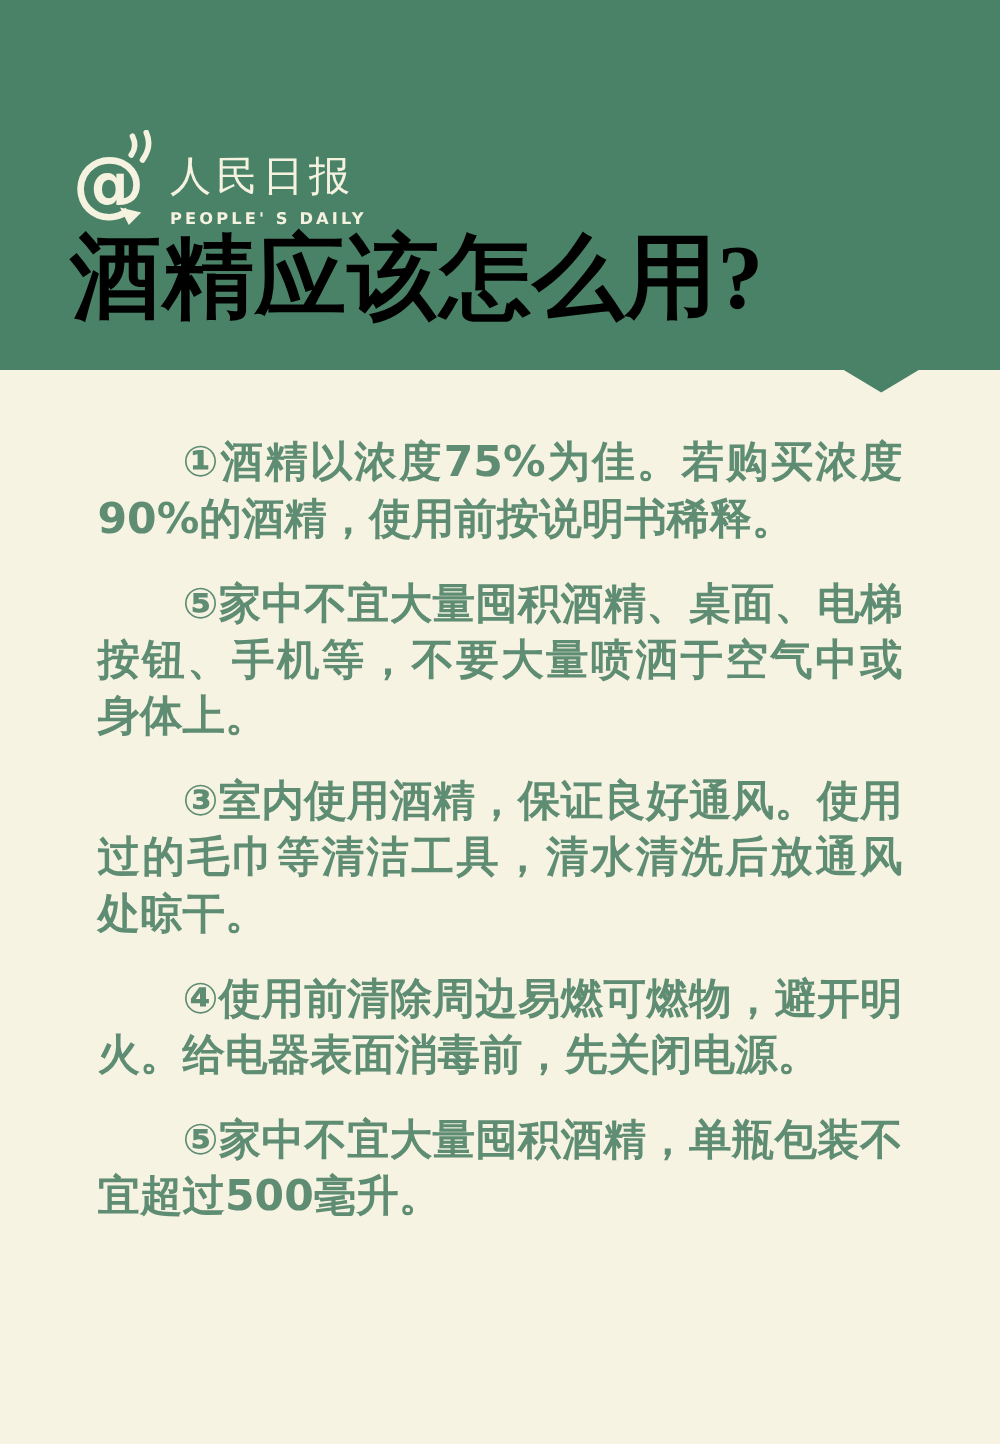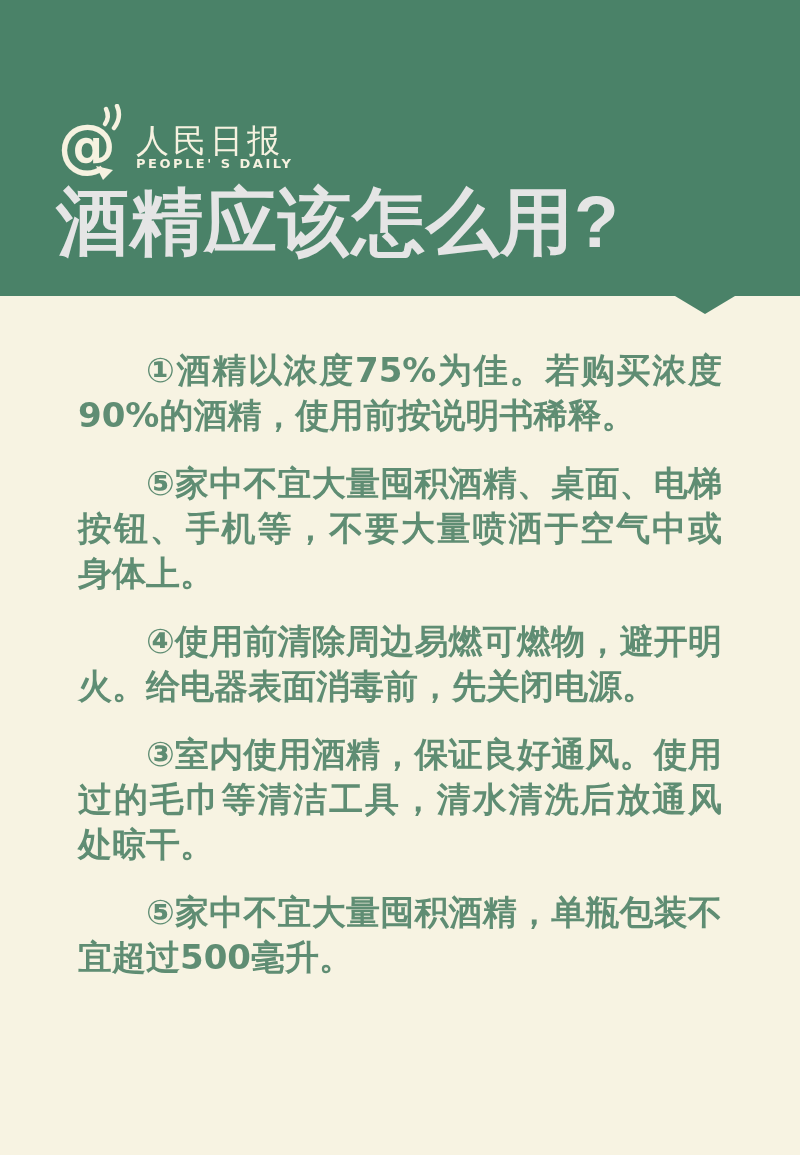--- a/index.html
+++ b/index.html
@@ -47,36 +47,36 @@
     font-size: 33px;
     font-weight: 400;
     letter-spacing: 4px;
     line-height: 1;
     font-family: "DejaVu Sans", "Liberation Sans", sans-serif;
   }
   .logo-en {
     font-size: 13px;
     font-weight: bold;
     letter-spacing: 2.5px;
-    margin-top: 0;
+    margin-top: 12px;
     line-height: 1;
     white-space: nowrap;
   }
 
   .title {
     position: absolute;
     left: 56px;
     top: 182px;
     margin: 0;
-    font-family: Liberation Sans, sans-serif;
+    font-family: Liberation Serif, serif;
     font-weight: 900;
     font-size: 73px;
     line-height: 1.1;
     letter-spacing: 1px;
-    color: #e5e5e5;
+    color: #000000;
     white-space: nowrap;
   }
 
   
   .article {
     padding: 52px 78px 0 78px;
     color: #5f8d73;
     font-size: 34px;
     line-height: 45px;
     text-align: justify;
@@ -110,18 +110,18 @@
     </div>
 
     <h1 class="title">酒精应该怎么用?</h1>
 
     <div class="notch"></div>
   </header>
 
   <main class="article">
     <p>①酒精以浓度75%为佳。若购买浓度90%的酒精，使用前按说明书稀释。</p>
     <p>⑤家中不宜大量囤积酒精、桌面、电梯按钮、手机等，不要大量喷洒于空气中或身体上。</p>
+    <p>③室内使用酒精，保证良好通风。使用过的毛巾等清洁工具，清水清洗后放通风处晾干。</p>
     <p>④使用前清除周边易燃可燃物，避开明火。给电器表面消毒前，先关闭电源。</p>
-    <p>③室内使用酒精，保证良好通风。使用过的毛巾等清洁工具，清水清洗后放通风处晾干。</p>
     <p>⑤家中不宜大量囤积酒精，单瓶包装不宜超过500毫升。</p>
   </main>
 
 </div>
 
 </body></html>

